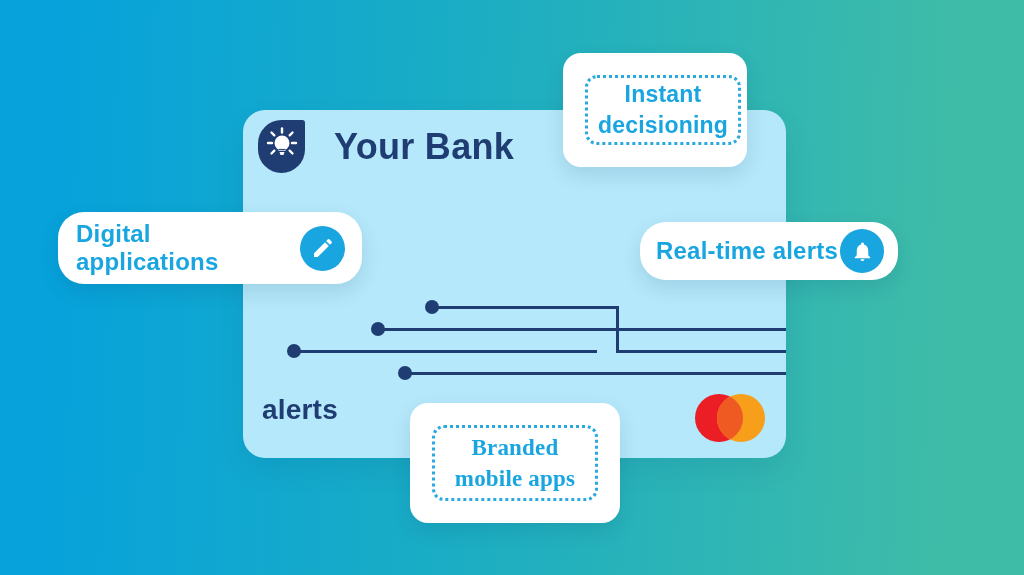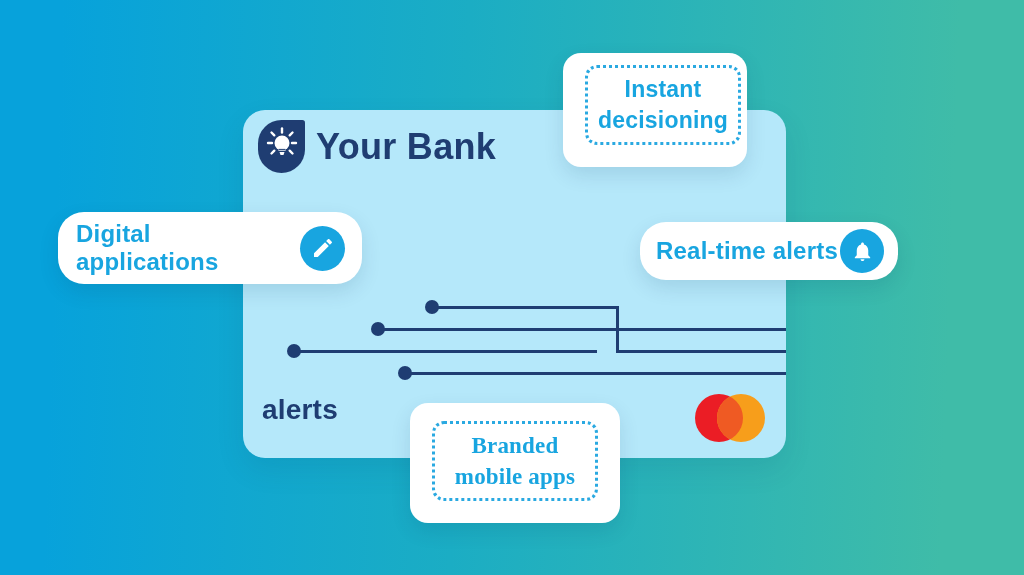--- a/index.html
+++ b/index.html
@@ -23,21 +23,21 @@
     width: 543px; height: 348px;
     background: #b5e8fa;
     border-radius: 22px;
     box-shadow: 0 12px 28px rgba(0, 60, 100, 0.10);
   }
   .brand {
     position: absolute;
     left: 15px; top: 10px;
     display: flex;
     align-items: center;
-    gap: 11px;
+    gap: 29px;
   }
   .logo-mark {
     width: 47px; height: 53px;
     background: #1f3d72;
     border-radius: 26px 3px 26px 26px;
     display: flex;
     align-items: center;
     justify-content: center;
   }
   .brand-name {
@@ -73,21 +73,20 @@
   .chip {
     position: absolute;
     background: #ffffff;
     box-shadow: 0 8px 20px rgba(0, 50, 90, 0.12);
     color: #18a5e0;
   }
   .chip-dashed {
     border-radius: 18px;
     padding: 22px;
     display: flex;
-    align-items: flex-end;
   }
   .chip-dashed .dash-inner {
     flex: 1;
     border: 3px dotted #2aa9e1;
     border-radius: 12px;
     display: flex;
     align-items: center;
     justify-content: center;
     text-align: center;
     font-size: 23px;

